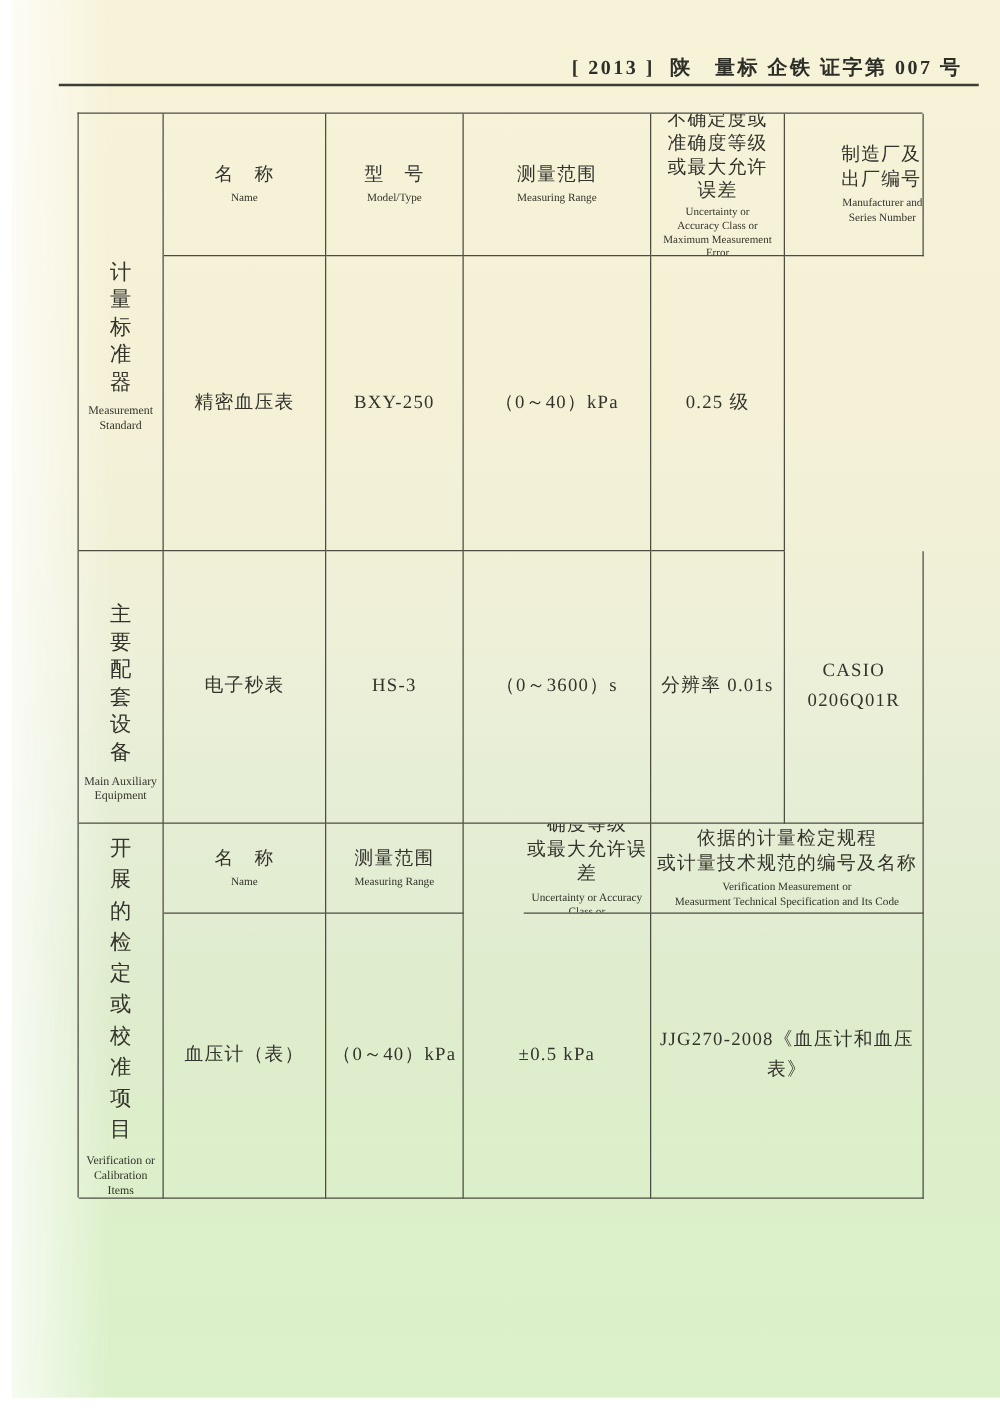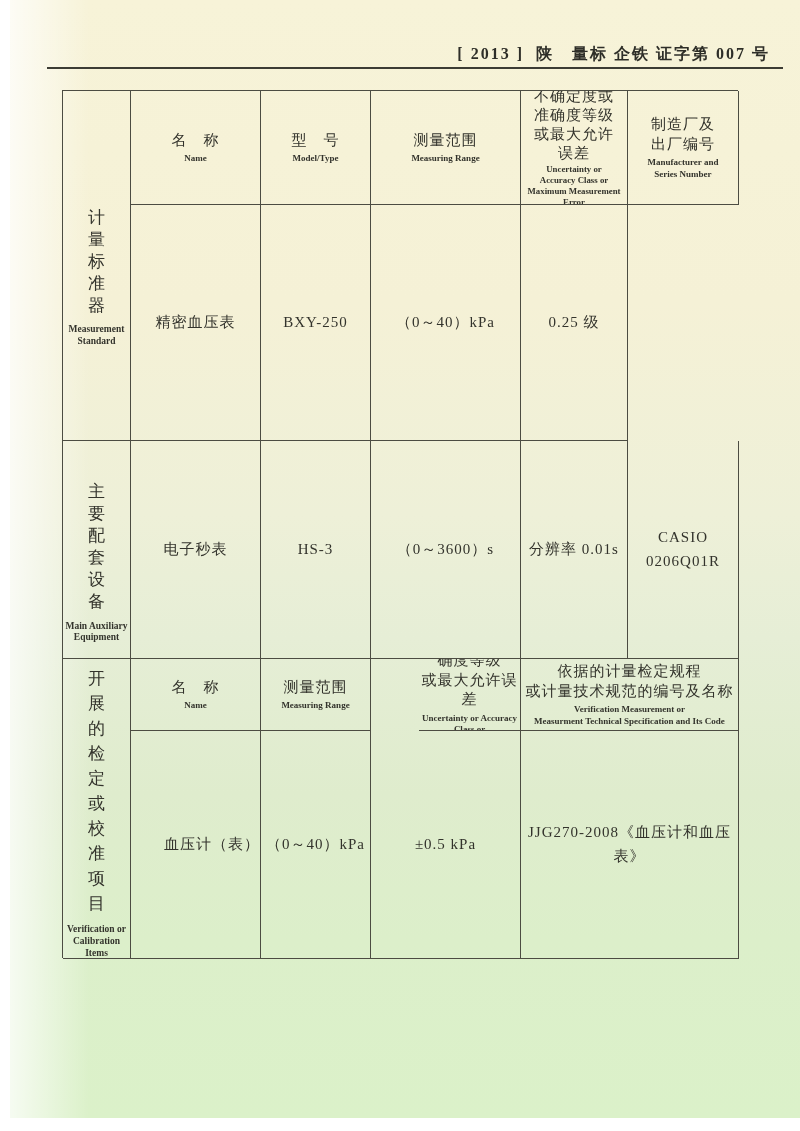--- a/index.html
+++ b/index.html
@@ -57,44 +57,44 @@
     border-right:1px solid var(--line);
     border-bottom:1px solid var(--line);
     display:flex;
     flex-direction:column;
     align-items:center;
     justify-content:center;
     text-align:center;
     overflow:hidden;
   }
   .zh{font-size:15px;line-height:1.3;white-space:pre-line;letter-spacing:1px;}
-  .en{font-size:9px;line-height:1.25;white-space:pre-line;margin-top:3px;letter-spacing:0;font-weight:bold;}
+  .en{font-size:9px;line-height:1.25;white-space:pre-line;margin-top:3px;letter-spacing:0;}
   .val{font-size:15px;line-height:1.55;white-space:pre-line;letter-spacing:1px;}
   .w80{max-width:82px;}
   .w64{max-width:66px;}
   
   .vcell{justify-content:flex-start;}
   .vz{
     font-size:17px;
     width:19px;
     line-height:1.3;
     word-break:break-all;
     text-align:center;
     letter-spacing:0;
   }
   .vz.sp{line-height:1.47;}
   .vcell .en{font-size:9.5px;max-width:64px;margin-top:7px;}
   .lab1{grid-area:1/1/3/2;padding-top:116px;}
-  .h1{grid-area:1/2;} .h2{grid-area:1/3;} .h3{grid-area:1/4;} .h4{grid-area:1/5;} .h5{grid-area:1/6;}
+  .h1{grid-area:1/2;} .h2{grid-area:1/3;} .h3{grid-area:1/4;} .h4{grid-area:1/5;} .h5{grid-area:1/6;align-items:flex-end;}
   .d1{grid-area:2/2;} .d2{grid-area:2/3;} .d3{grid-area:2/4;} .d4{grid-area:2/5;} .d5{grid-area:2/6;}
   .lab2{grid-area:3/1/4/2;padding-top:40px;}
   .a1{grid-area:3/2;} .a2{grid-area:3/3;} .a3{grid-area:3/4;} .a4{grid-area:3/5;} .a5{grid-area:3/6;}
   .lab3{grid-area:4/1/6/2;padding-top:8px;}
   .t1{grid-area:4/2;} .t2{grid-area:4/3;} .t3{grid-area:4/4;margin-left:48px;} .t4{grid-area:4/5/5/7;}
-  .u1{grid-area:5/2;align-items:flex-end;} .u2{grid-area:5/3;} .u3{grid-area:5/4;} .u4{grid-area:5/5/6/7;}
+  .u1{grid-area:5/2;} .u2{grid-area:5/3;} .u3{grid-area:5/4;} .u4{grid-area:5/5/6/7;}
   .h4 .en{margin-top:1px;font-size:8.8px;}
   .h4 .zh{line-height:1.27;}
 </style>
 </head>
 <body>
 
 <div class="scan-bg"></div>
 
 <div class="cert-no">[ 2013 ]  陕　量标 企铁 证字第 007 号</div>
 <div class="head-rule"></div>

